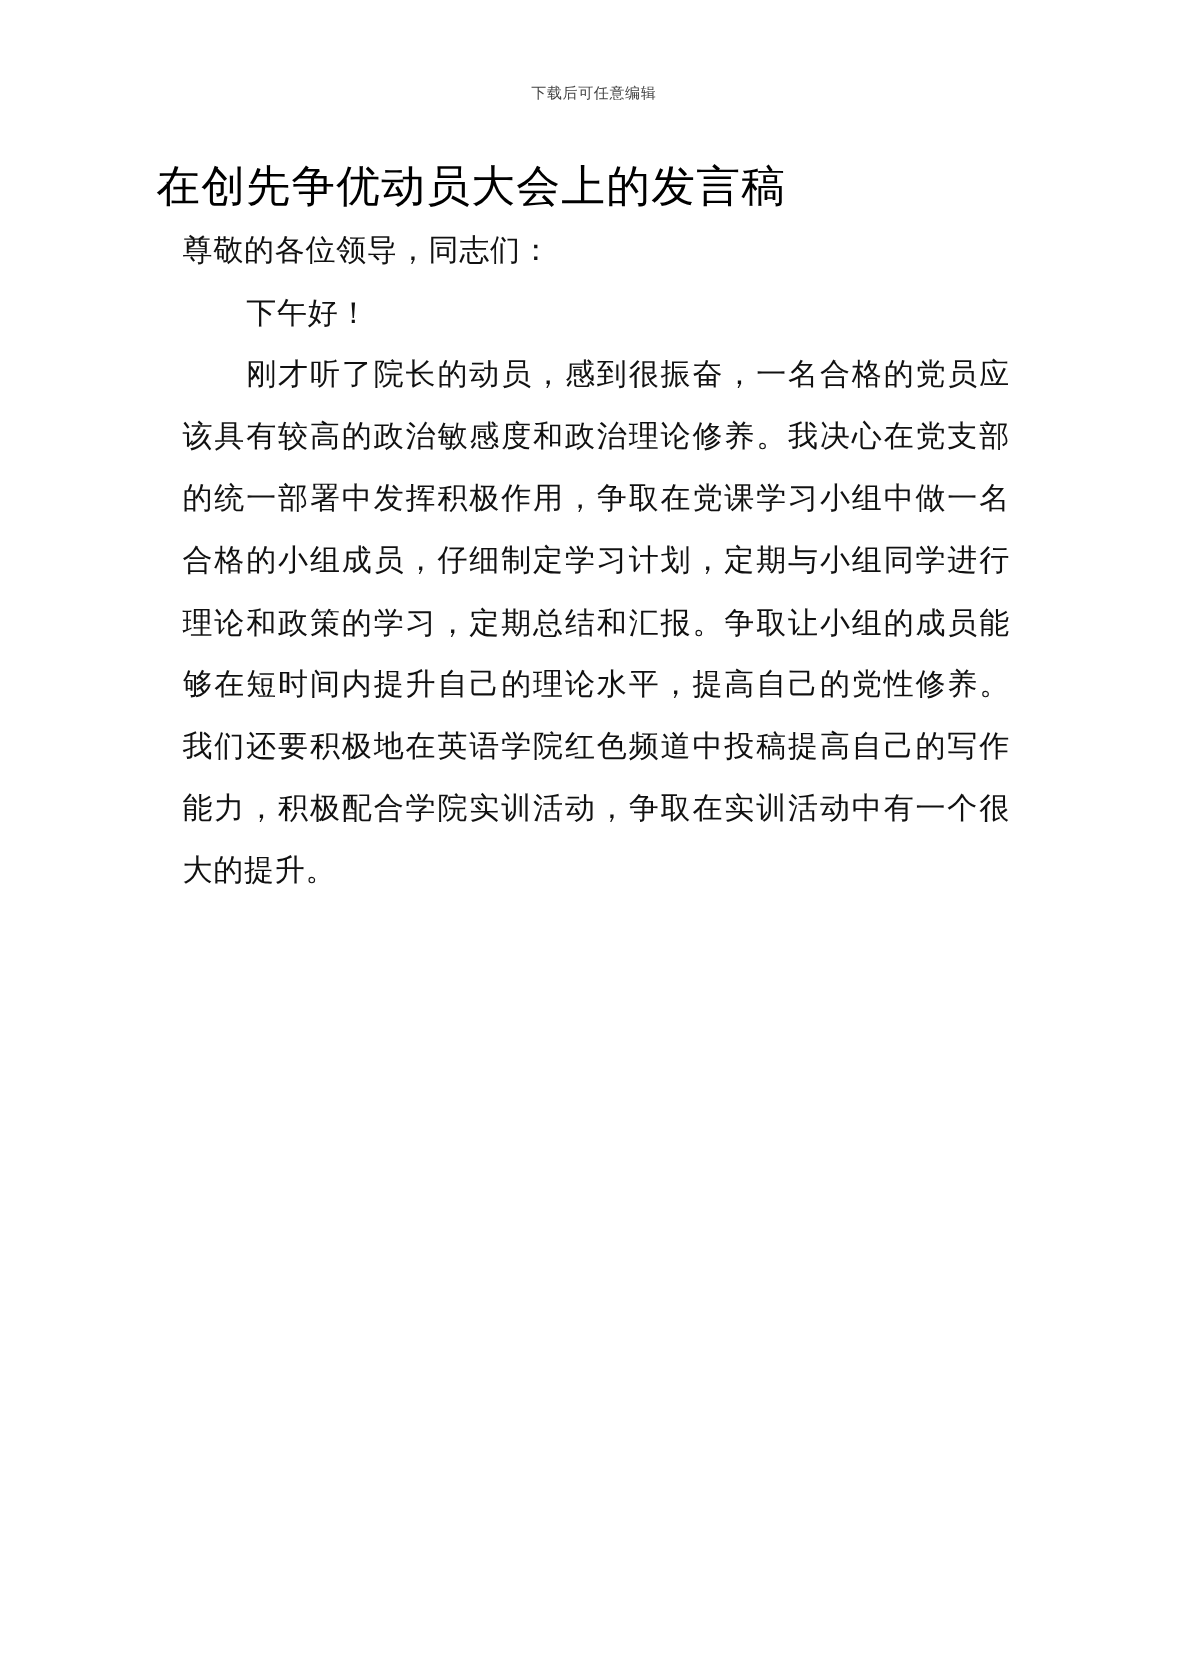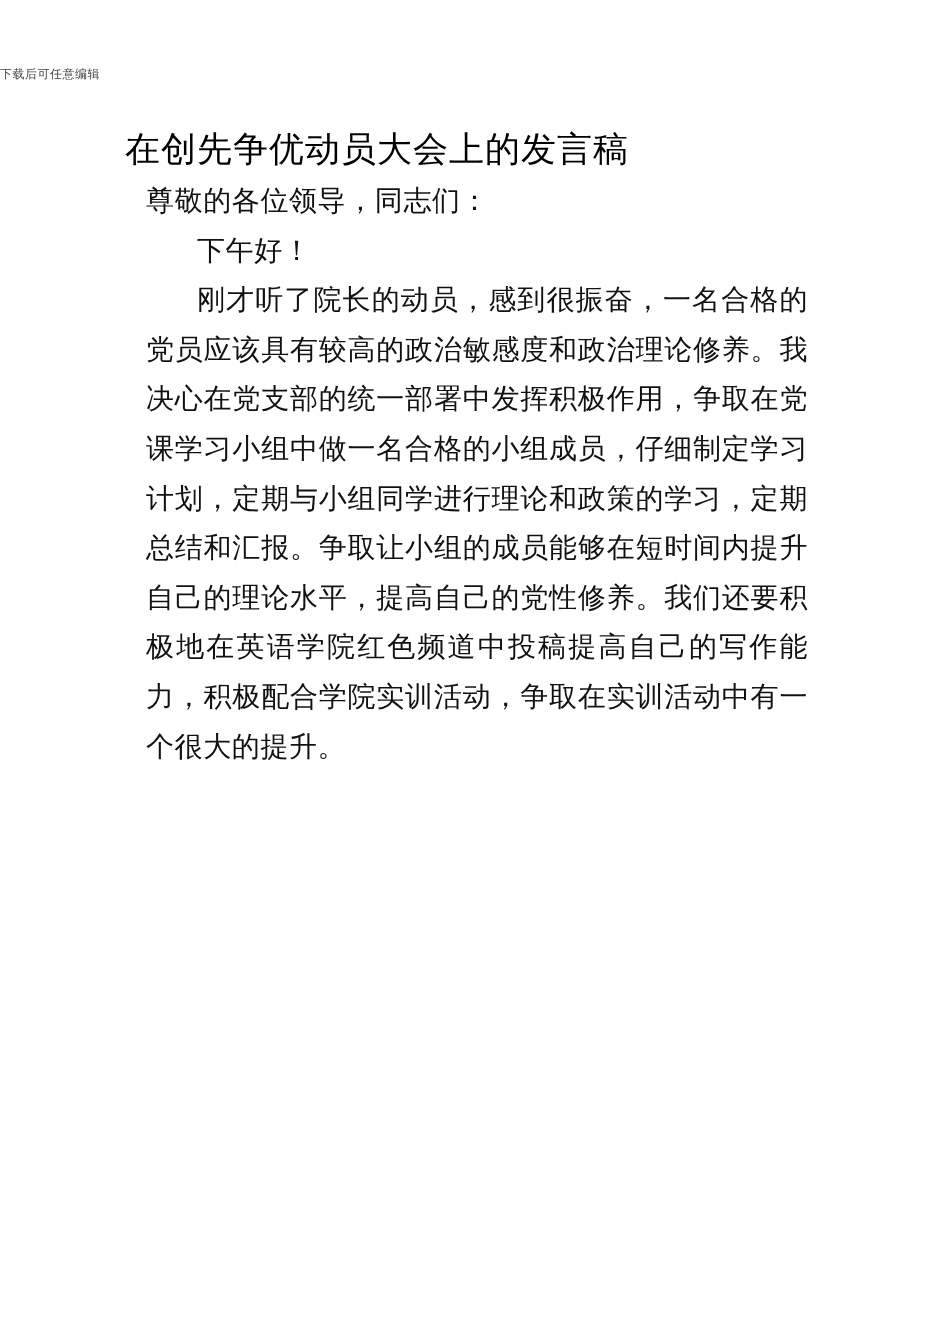--- a/index.html
+++ b/index.html
@@ -13,20 +13,21 @@
       position: relative;
       overflow: hidden;
       font-family: "DejaVu Serif", "Liberation Serif", serif;
       color: #111111;
     }
     .header-note {
       position: absolute;
       top: 66px;
       left: 0;
       width: 950px;
+      text-align: center;
       font-size: 12px;
       color: #444444;
       letter-spacing: 0.5px;
     }
     .title {
       position: absolute;
       top: 126px;
       left: 0;
       width: 754px;
       text-align: center;
@@ -35,21 +36,21 @@
       font-weight: normal;
       color: #000000;
       letter-spacing: 1px;
       margin: 0;
     }
     .body-text {
       position: absolute;
       top: 176px;
       left: 146px;
       width: 662px;
-      font-size: 28px;
+      font-size: 24px;
       line-height: 49.6px;
       letter-spacing: 0.6px;
     }
     .body-text p {
       margin: 0;
       text-align: justify;
       text-align-last: left;
     }
     .indent {
       text-indent: 51px;

